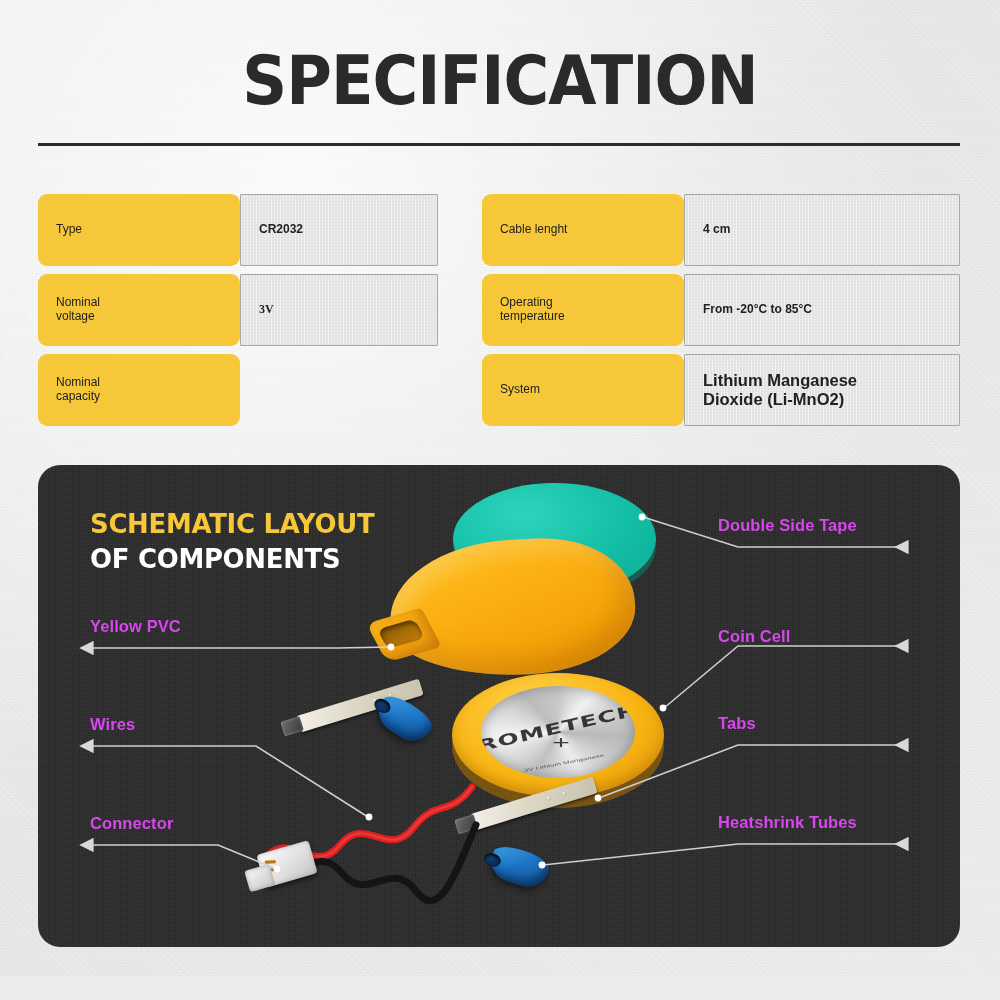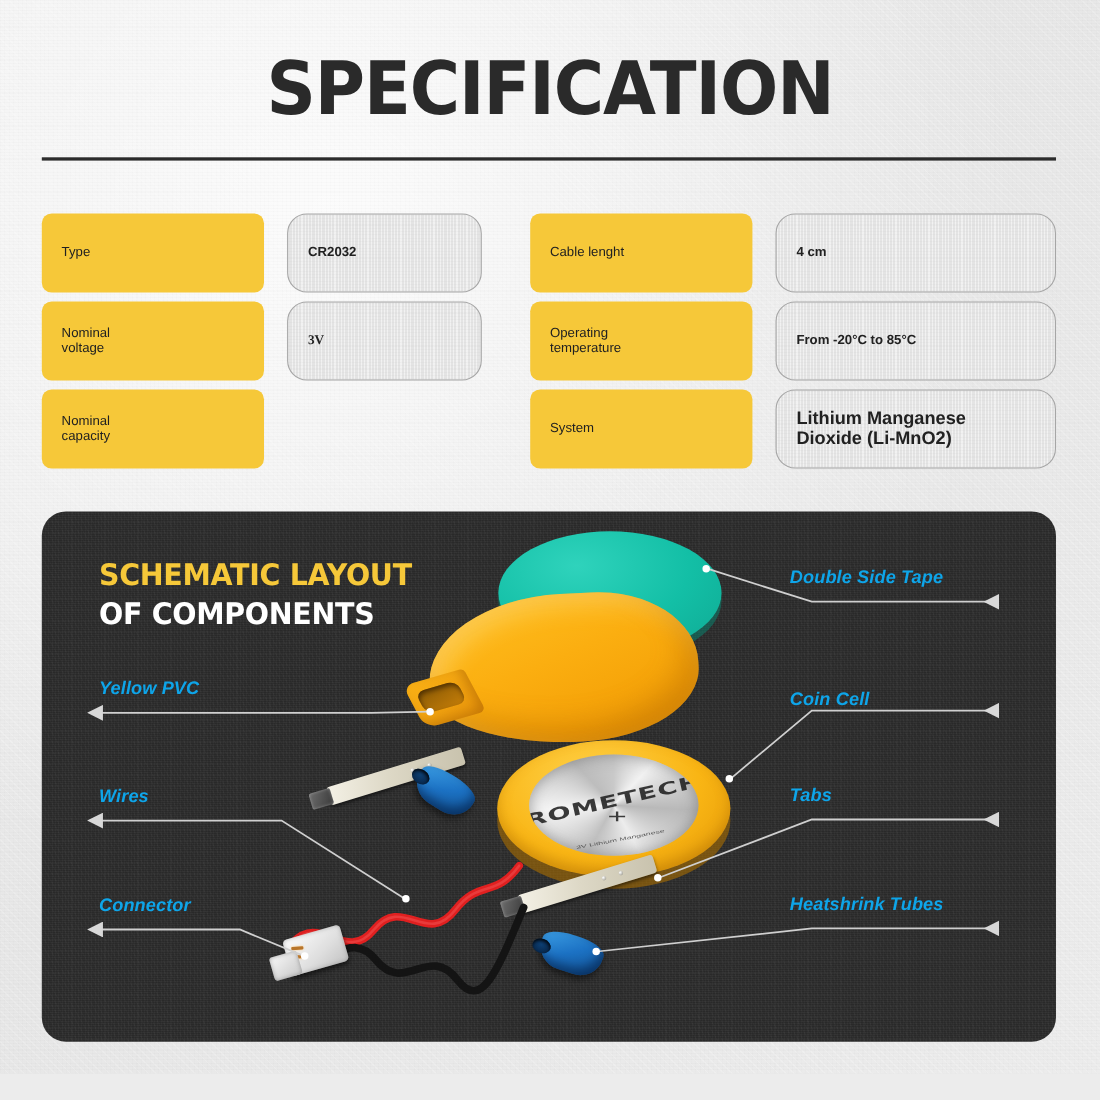--- a/index.html
+++ b/index.html
@@ -72,23 +72,23 @@
     line-height: 1.15;
   }
   .cell-label {
     background: #F6C839;
     border-radius: 9px;
     font-weight: 400;
   }
   .cell-value {
     background: #e4e4e4;
     border: 1px solid #a6a6a6;
-    border-radius: 18px;
+    border-radius: 1px;
     font-weight: 700;
-    margin-left: 21px;
+    margin-left: 0;
     background-image:
       repeating-linear-gradient(0deg, rgba(0,0,0,.02) 0 1px, rgba(0,0,0,0) 1px 3px),
       repeating-linear-gradient(90deg, rgba(255,255,255,.5) 0 1px, rgba(0,0,0,0) 1px 3px);
   }
   .cell-value.small { font-size: 16.5px; }
 
   
   .panel {
     position: absolute;
     left: 38px; top: 465px;
@@ -118,27 +118,26 @@
     transform: scaleX(0.96);
     transform-origin: left center;
     z-index: 6;
   }
   .heading-1 { color: #F6C839; display: block; }
   .heading-2 { color: #ffffff; display: block; }
 
   
   .callout {
     position: absolute;
-    color: #0ea5e9;
+    color: #d946ef;
     font-size: 16.5px;
     font-weight: 700;
     letter-spacing: .1px;
     white-space: nowrap;
     z-index: 6;
-    font-style: italic;
   }
 
   
   .leaders { position: absolute; inset: 0; z-index: 5; }
 
   
   .art { position: absolute; inset: 0; z-index: 3; }
 
   
   .pvc {

